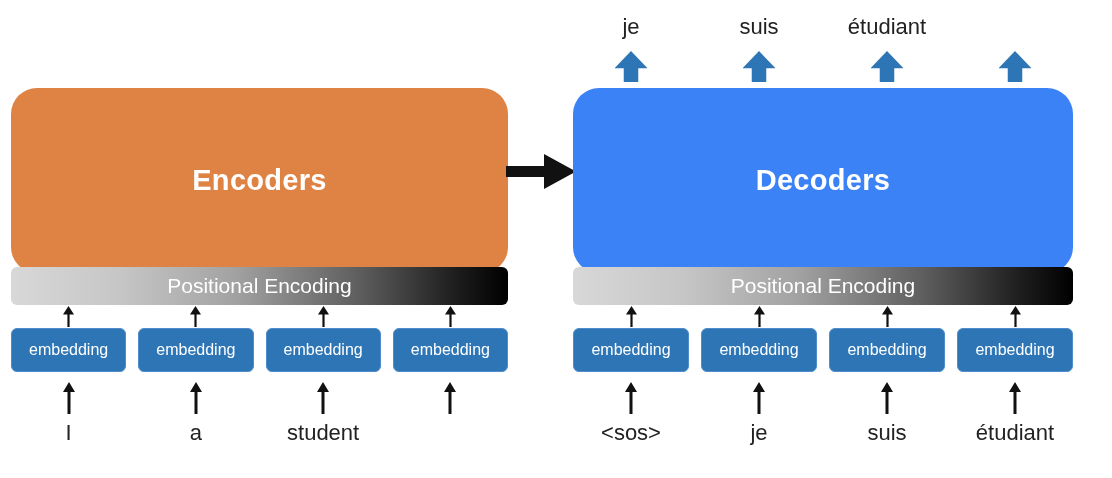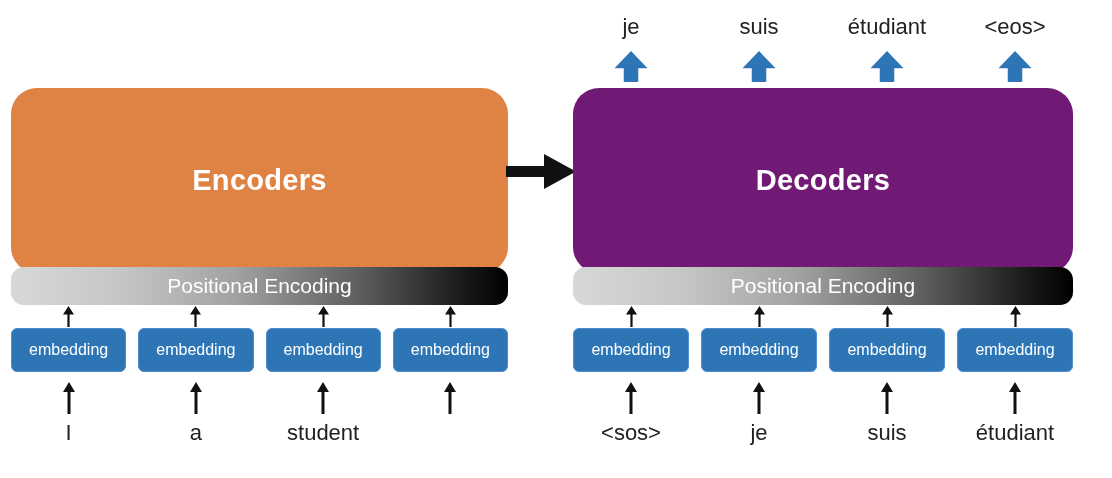--- a/index.html
+++ b/index.html
@@ -10,25 +10,25 @@
   .section { position:absolute; top:0; height:100%; }
   .sec-enc { left:11px;  width:497px; }
   .sec-dec { left:573px; width:500px; }
 
   .bigbox {
     position:absolute; left:0; right:0; top:88px; height:185px;
     border-radius:26px; display:flex; align-items:center; justify-content:center;
     color:#ffffff; font-weight:bold; font-size:29px; letter-spacing:0.3px;
   }
   .enc-fill { background:#DF8344; }
-  .dec-fill { background:#701a75; }
+  .dec-fill { background:#3b82f6; }
 
   .posbar {
     position:absolute; left:0; right:0; top:267px; height:38px;
-    border-radius:13px;
+    border-radius:6px;
     background:linear-gradient(90deg,#d8d8d8 0%,#c6c6c6 22%,#a2a2a2 45%,#5e5e5e 70%,#1c1c1c 90%,#000 100%);
     color:#ffffff; font-size:21px;
     display:flex; align-items:center; justify-content:center;
   }
 
   .row {
     position:absolute; left:0; right:0;
     display:grid; grid-template-columns:repeat(4,1fr); gap:12px;
   }
   .cell { display:flex; align-items:center; justify-content:center; }
@@ -142,21 +142,20 @@
   <svg class="h-arrow" viewBox="0 0 70 41">
     <path d="M0,15 L38,15 L38,3 L70,20.5 L38,38 L38,26 L0,26 Z" fill="#111"></path>
   </svg>
 
   <div class="section sec-dec">
 
     <div class="row outwords">
       <div class="cell">je</div>
       <div class="cell">suis</div>
       <div class="cell">étudiant</div>
-      <div class="cell">&lt;eos&gt;</div>
     </div>
 
     <div class="row blockarrows">
       <div class="cell">
           <div class="block-arrow"></div>
         </div>
       <div class="cell">
           <div class="block-arrow"></div>
         </div>
       <div class="cell">

